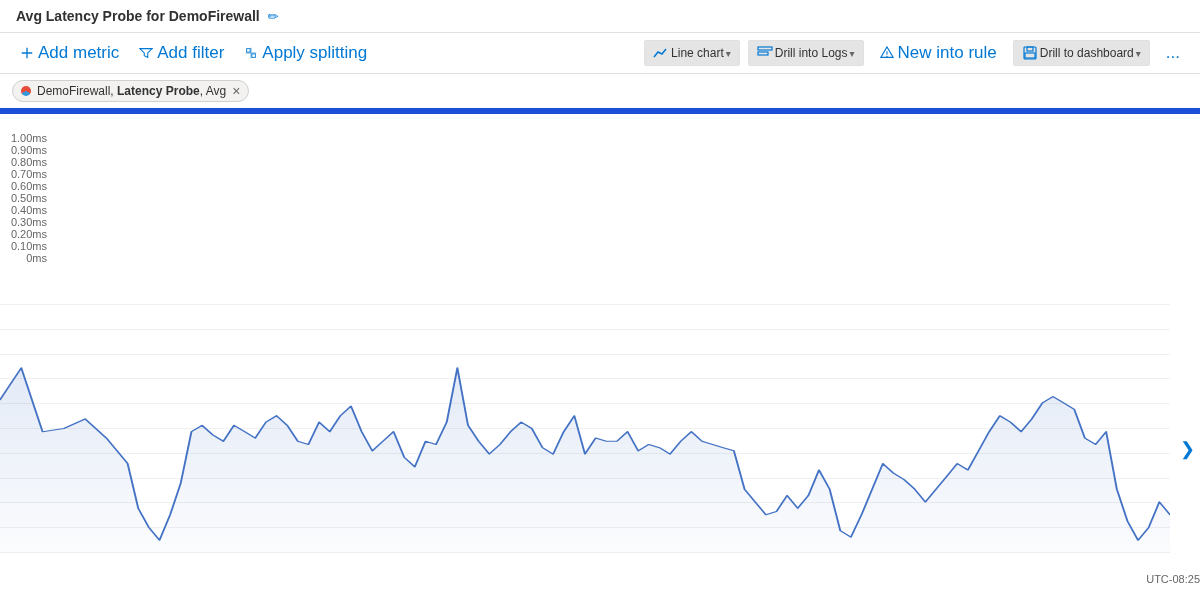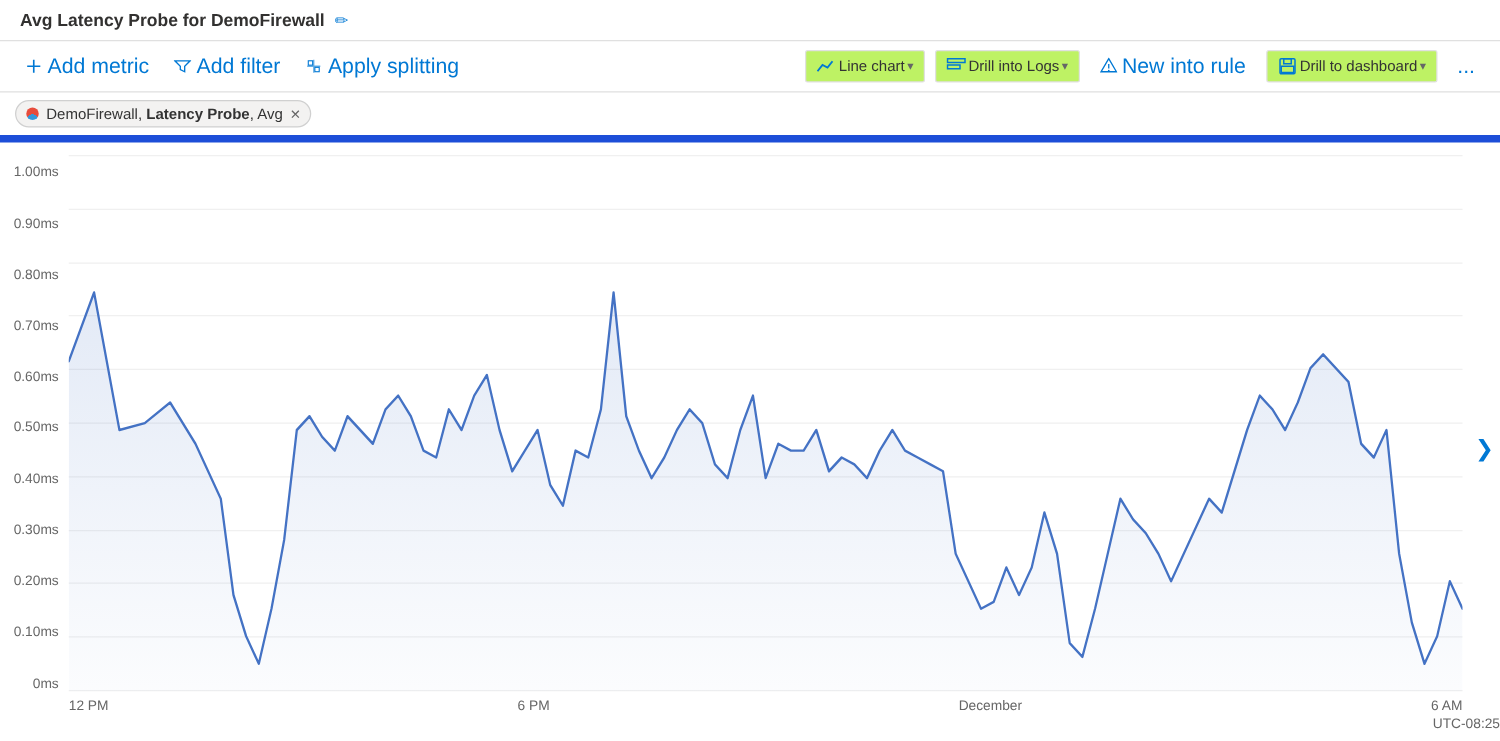--- a/index.html
+++ b/index.html
@@ -11,34 +11,34 @@
     .title-bar { display: flex; align-items: center; padding: 8px 16px; gap: 8px; border-bottom: 1px solid #e0e0e0; }
     .title-text { font-size: 14px; font-weight: 600; color: #323130; }
     .edit-icon { color: #0078d4; cursor: pointer; font-size: 13px; }
     
     
     .toolbar { display: flex; align-items: center; padding: 6px 12px; border-bottom: 1px solid #e0e0e0; gap: 4px; }
     .toolbar-left { display: flex; align-items: center; gap: 4px; flex: 1; }
     .toolbar-right { display: flex; align-items: center; gap: 8px; }
     .toolbar-btn { display: flex; align-items: center; gap: 4px; padding: 4px 8px; border: none; background: none; color: #0078d4; cursor: pointer; font-size: 17px; border-radius: 2px; }
     .toolbar-btn svg { width: 14px; height: 14px; fill: #0078d4; }
-    .toolbar-btn-dropdown { display: flex; align-items: center; gap: 2px; padding: 4px 8px; border: 1px solid #e0e0e0; background: #bef264; color: #333; cursor: pointer; font-size: 12px; border-radius: 2px; }
+    .toolbar-btn-dropdown { display: flex; align-items: center; gap: 2px; padding: 4px 8px; border: 1px solid #e0e0e0; background: #e5e5e5; color: #333; cursor: pointer; font-size: 12px; border-radius: 2px; }
     .chevron { font-size: 10px; color: #666; }
     
     
     .metric-tag-area { padding: 6px 12px; display: flex; gap: 8px; border-bottom: 6px solid #1d4ed8; }
     .metric-tag { display: flex; align-items: center; gap: 6px; padding: 3px 8px; background: #f3f2f1; border: 1px solid #d0d0d0; border-radius: 12px; font-size: 12px; }
     .metric-dot { width: 10px; height: 10px; border-radius: 50%; background: conic-gradient(#e74c3c 0deg 120deg, #3498db 120deg 240deg, #e74c3c 240deg 360deg); }
     .metric-tag-text { color: #333; }
     .metric-tag-bold { font-weight: 700; }
     .metric-close { color: #666; cursor: pointer; font-size: 14px; line-height: 1; }
     
     
     .chart-area { flex: 1; position: relative; padding: 10px 0 0 0; overflow: hidden; }
-    .chart-inner { display: flex; height: 100%; }
+    .chart-inner { display: flex; height: 100%; flex-direction: column; }
     .y-axis { width: 55px; display: flex; flex-direction: column; justify-content: space-between; padding: 8px 0 40px 0; align-items: flex-end; padding-right: 8px; }
     .y-label { font-size: 11px; color: #666; }
     .chart-plot { flex: 1; position: relative; }
     .grid-lines { position: absolute; top: 0; left: 0; right: 30px; bottom: 40px; display: flex; flex-direction: column; justify-content: space-between; }
     .grid-line { width: 100%; border-top: 1px solid #f0f0f0; }
     .chart-svg { position: absolute; top: 0; left: 0; right: 30px; bottom: 40px; width: calc(100% - 30px); height: calc(100% - 40px); }
     .x-axis { position: absolute; bottom: 0; left: 0; right: 30px; height: 40px; display: flex; justify-content: space-between; align-items: flex-start; padding-top: 6px; }
     .x-label { font-size: 11px; color: #666; }
     .utc-label { position: absolute; bottom: 8px; right: 0; font-size: 11px; color: #666; }
     .nav-arrow { position: absolute; right: 5px; top: 50%; transform: translateY(-50%); font-size: 18px; color: #0078d4; cursor: pointer; }
@@ -170,26 +170,20 @@
           <defs>
             <linearGradient id="chartFill" x1="0" y1="0" x2="0" y2="1">
               <stop offset="0%" stop-color="#4472c4" stop-opacity="0.15"></stop>
               <stop offset="100%" stop-color="#4472c4" stop-opacity="0.02"></stop>
             </linearGradient>
           </defs>
           <polyline fill="url(#chartFill)" stroke="none" points="0,390 0,150 20,100 40,200 60,195 80,180 100,210 120,250 130,320 140,350 150,370 160,330 170,280 180,200 190,190 200,205 210,215 220,190 230,200 240,210 250,185 260,175 270,190 280,215 290,220 300,185 310,200 320,175 330,160 340,200 350,230 360,215 370,200 380,240 390,255 400,215 410,220 420,185 430,100 440,190 450,215 460,235 470,220 480,200 490,185 500,195 510,225 520,235 530,200 540,175 550,235 560,210 570,215 580,215 590,200 600,230 610,220 620,225 630,235 640,215 650,200 660,215 670,220 680,225 690,230 700,290 710,310 720,330 730,325 740,300 750,320 760,300 770,260 780,290 790,355 800,365 810,330 820,290 830,250 840,265 850,275 860,290 870,310 880,290 890,270 900,250 910,260 920,230 930,200 940,175 950,185 960,200 970,180 980,155 990,145 1000,155 1010,165 1020,210 1030,220 1040,200 1050,290 1060,340 1070,370 1080,350 1090,310 1100,330 1100,390"></polyline>
           <polyline fill="none" stroke="#4472c4" stroke-width="1.8" stroke-linejoin="round" stroke-linecap="round" points="0,150 20,100 40,200 60,195 80,180 100,210 120,250 130,320 140,350 150,370 160,330 170,280 180,200 190,190 200,205 210,215 220,190 230,200 240,210 250,185 260,175 270,190 280,215 290,220 300,185 310,200 320,175 330,160 340,200 350,230 360,215 370,200 380,240 390,255 400,215 410,220 420,185 430,100 440,190 450,215 460,235 470,220 480,200 490,185 500,195 510,225 520,235 530,200 540,175 550,235 560,210 570,215 580,215 590,200 600,230 610,220 620,225 630,235 640,215 650,200 660,215 670,220 680,225 690,230 700,290 710,310 720,330 730,325 740,300 750,320 760,300 770,260 780,290 790,355 800,365 810,330 820,290 830,250 840,265 850,275 860,290 870,310 880,290 890,270 900,250 910,260 920,230 930,200 940,175 950,185 960,200 970,180 980,155 990,145 1000,155 1010,165 1020,210 1030,220 1040,200 1050,290 1060,340 1070,370 1080,350 1090,310 1100,330"></polyline>
         </svg>
 
-        <div class="x-axis">
-          <span class="x-label" style="margin-left: 0;">12 PM</span>
-          <span class="x-label">6 PM</span>
-          <span class="x-label">December</span>
-          <span class="x-label">6 AM</span>
-        </div>
         <span class="utc-label">UTC-08:25</span>
 
         <span class="nav-arrow">❯</span>
       </div>
     </div>
   </div>
 
 
 </div>
 

